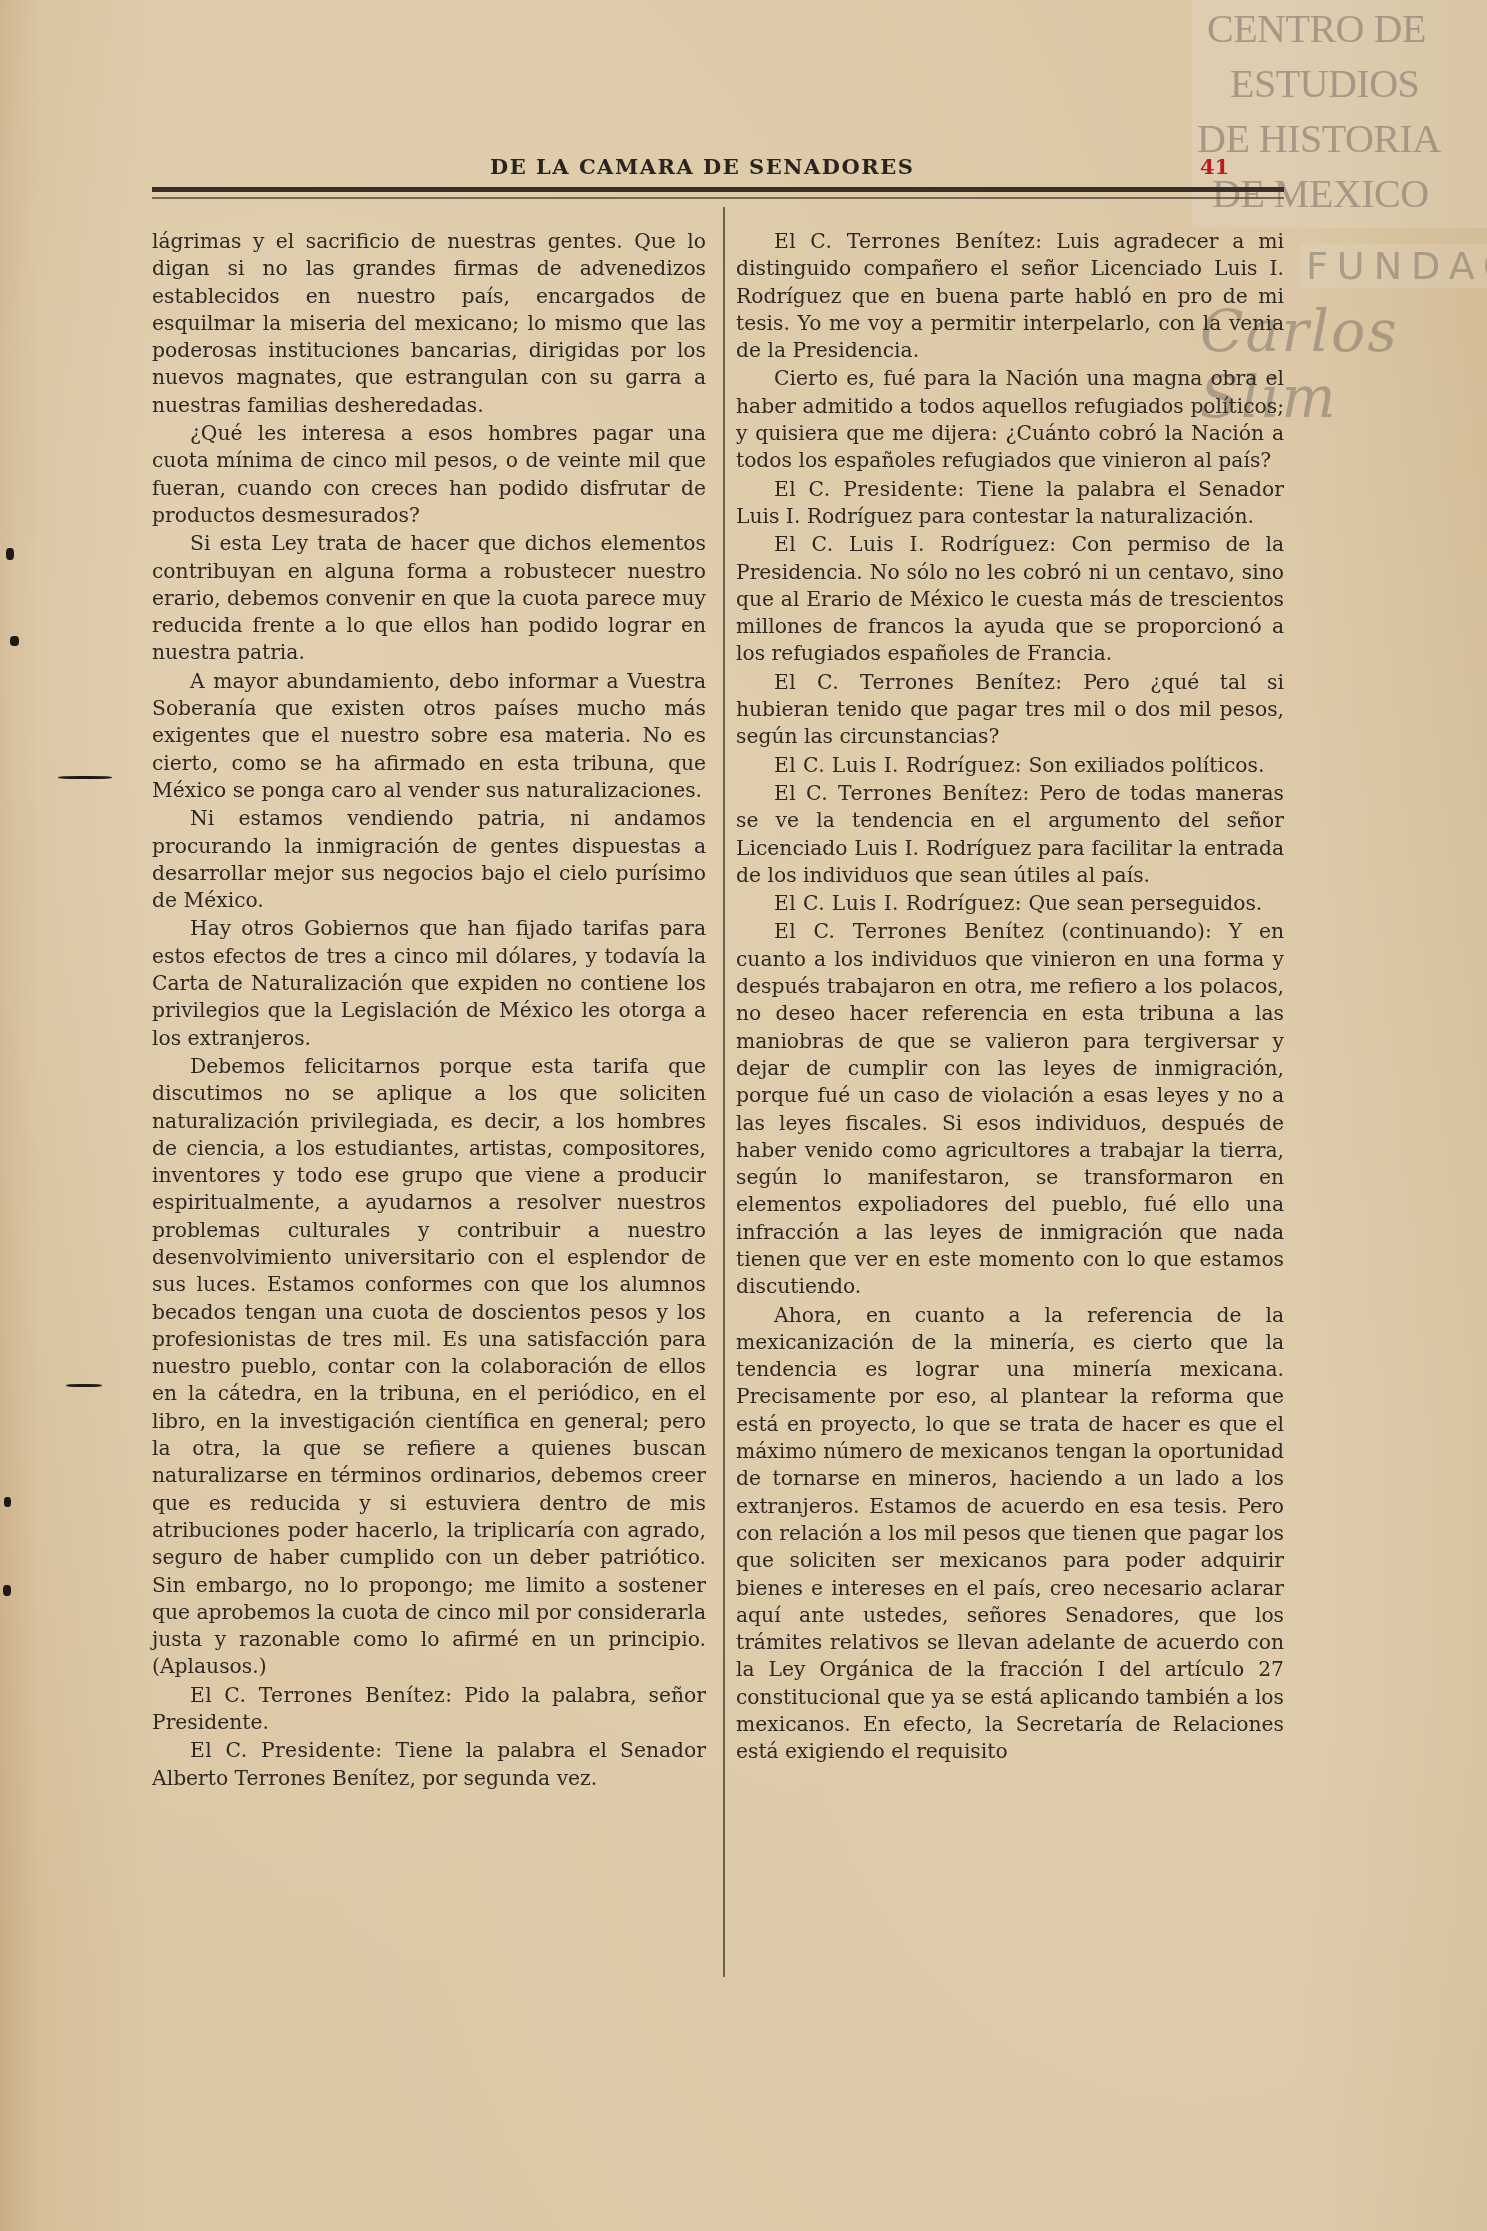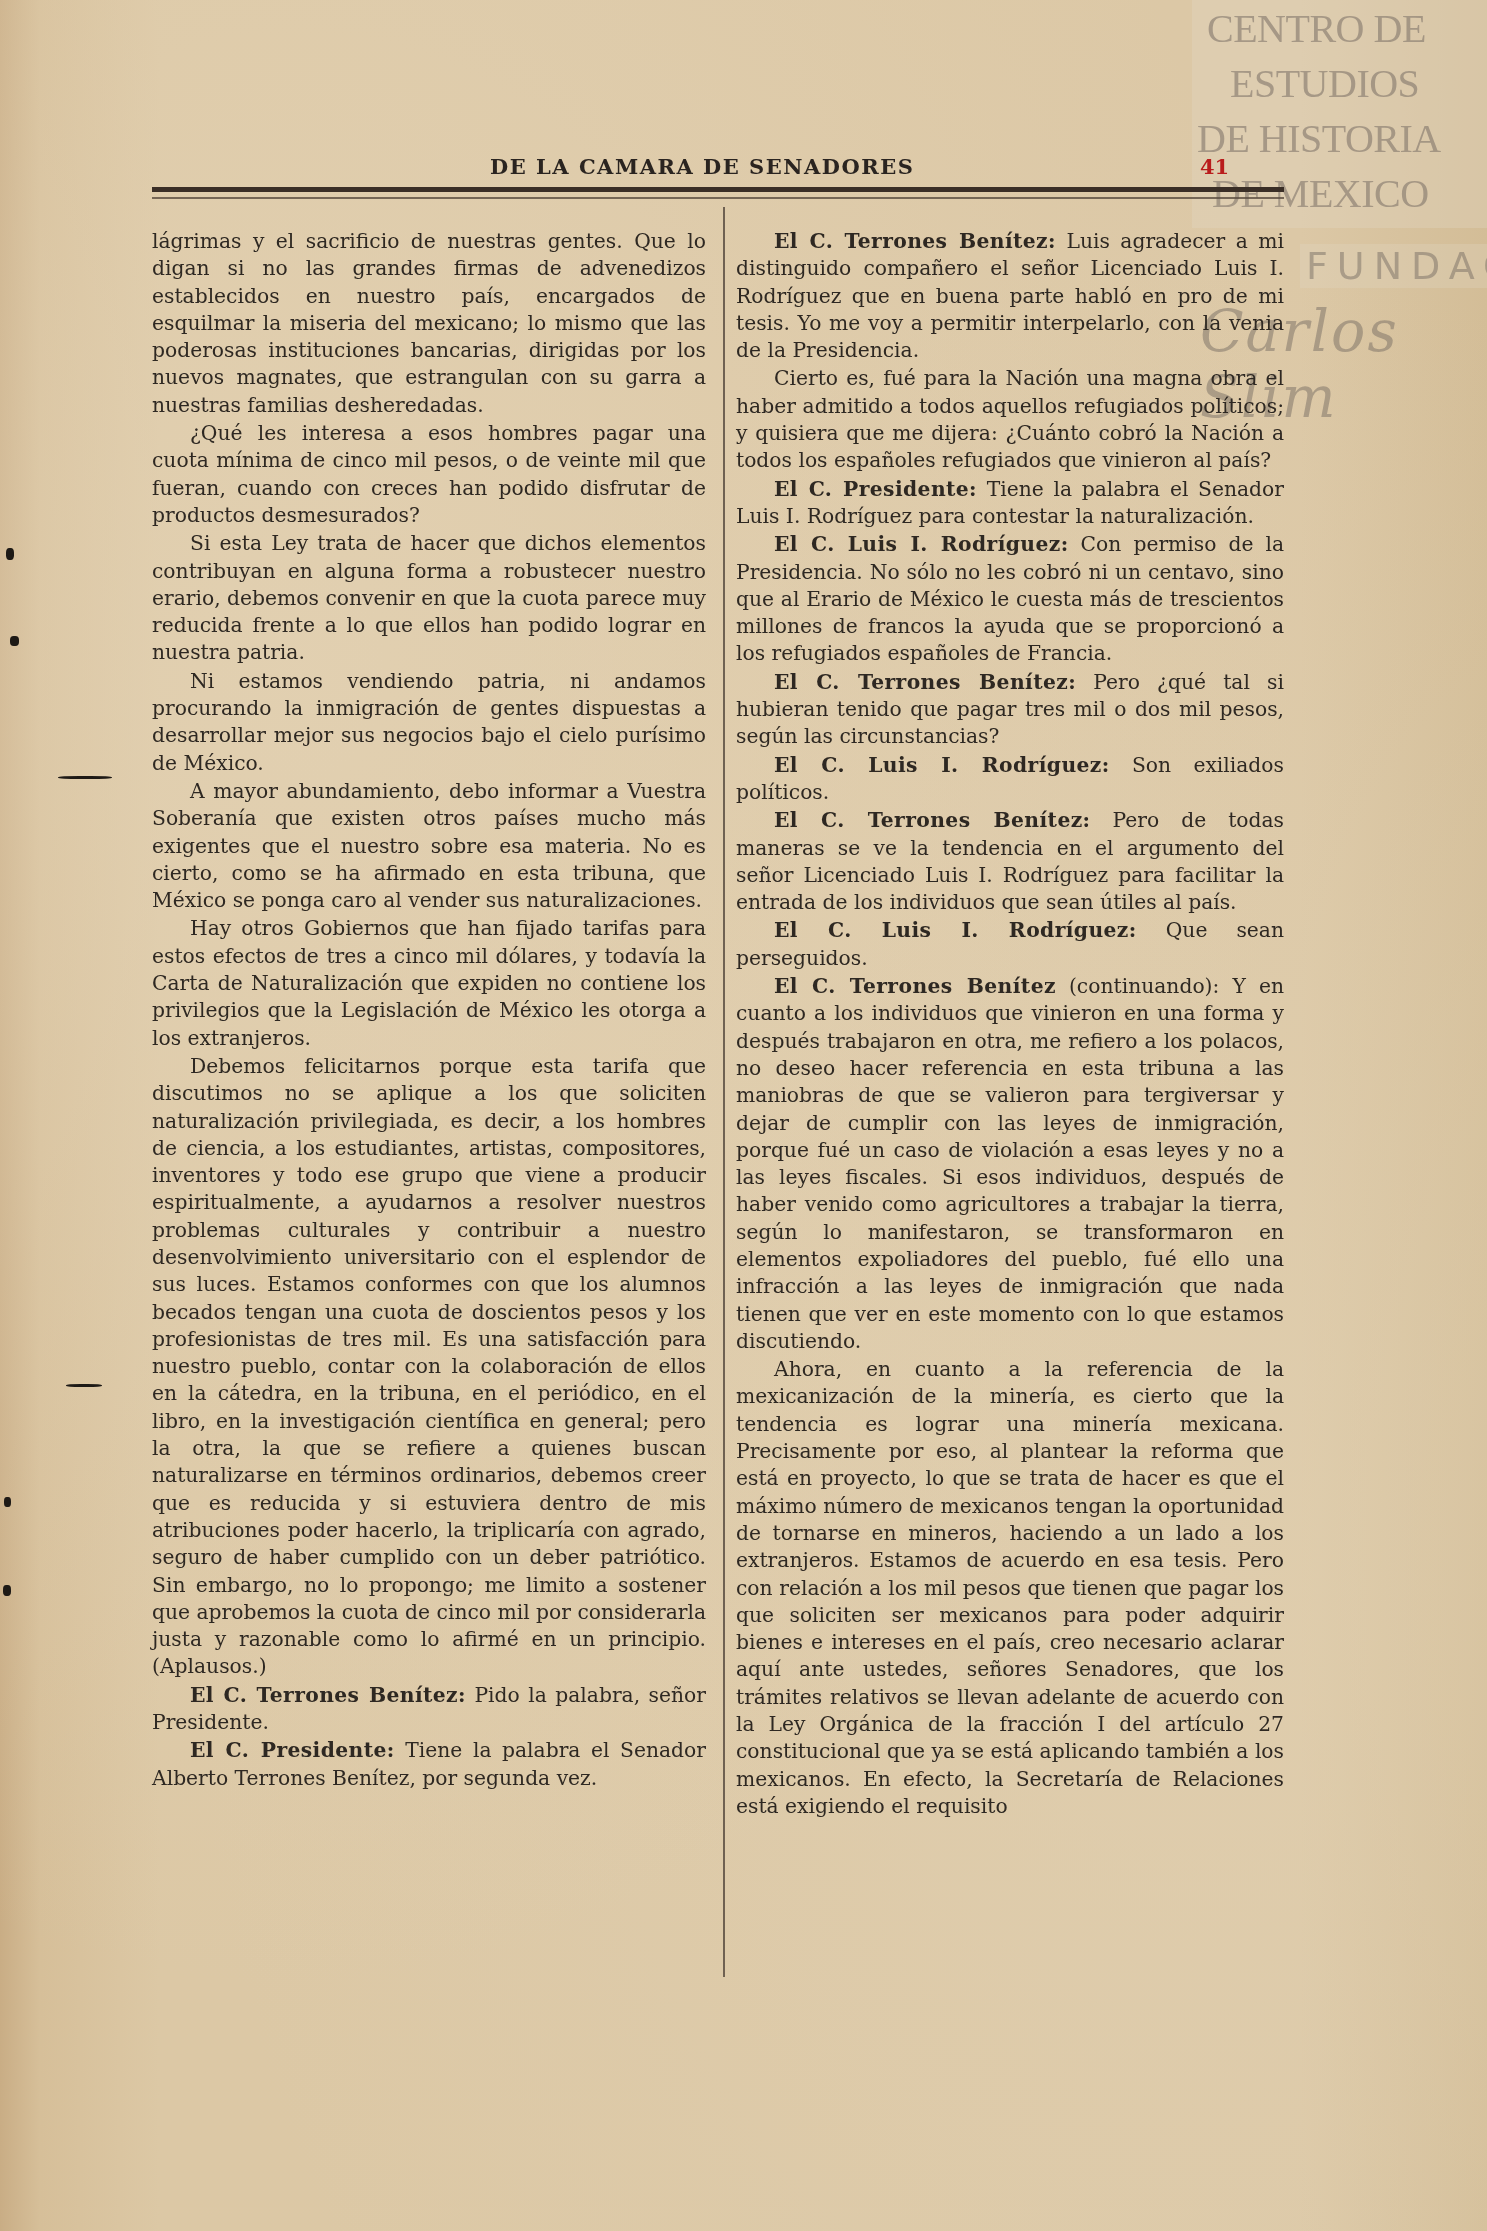--- a/index.html
+++ b/index.html
@@ -37,21 +37,21 @@
   }
   .column {
     position: absolute; top: 228px;
     font-size: 20.3px; line-height: 27.3px;
     text-align: justify; hyphens: manual;
   }
   .col-left { left: 152px; width: 554px; }
   .col-right { left: 736px; width: 548px; }
   .column p { margin: 0 0 1px 0; text-indent: 38px; }
   .column p.cont { text-indent: 0; }
-  .speaker { font-weight: bold; letter-spacing: 0.4px; }
+  .speaker { font-weight: normal; letter-spacing: 0.4px; }
   .watermark {
     position: absolute; left: 1192px; top: 0; width: 295px; height: 228px;
     background: rgba(226,214,196,0.35);
   }
   .wm-line {
     position: absolute; font-family: "Liberation Serif", serif; color: rgba(120,110,100,0.55);
     font-size: 40px; letter-spacing: -0.5px; white-space: nowrap;
   }
   .wm1 { left: 1207px; top: 5px; text-align: right; }
   .wm2 { left: 1230px; top: 60px; }
@@ -92,22 +92,22 @@
 <div class="stain" style="left:10px;top:636px;width:9px;height:10px;"></div>
 <div class="stain" style="left:58px;top:776px;width:54px;height:3px;"></div>
 <div class="stain" style="left:66px;top:1384px;width:36px;height:3px;"></div>
 <div class="stain" style="left:4px;top:1497px;width:7px;height:10px;"></div>
 <div class="stain" style="left:3px;top:1585px;width:8px;height:11px;"></div>
 
 <div class="column col-left">
   <p class="cont"><span>lágrimas y el sacrificio de nuestras gentes. Que lo digan si no las grandes firmas de advenedizos establecidos en nuestro país, encargados de esquilmar la miseria del mexicano; lo mismo que las poderosas instituciones bancarias, dirigidas por los nuevos magnates, que estrangulan con su garra a nuestras familias desheredadas.</span></p>
   <p><span>¿Qué les interesa a esos hombres pagar una cuota mínima de cinco mil pesos, o de veinte mil que fueran, cuando con creces han podido disfrutar de productos desmesurados?</span></p>
   <p><span>Si esta Ley trata de hacer que dichos elementos contribuyan en alguna forma a robustecer nuestro erario, debemos convenir en que la cuota parece muy reducida frente a lo que ellos han podido lograr en nuestra patria.</span></p>
+  <p><span>A mayor abundamiento, debo informar a Vuestra Soberanía que existen otros países mucho más exigentes que el nuestro sobre esa materia. No es cierto, como se ha afirmado en esta tribuna, que México se ponga caro al vender sus naturalizaciones.</span></p>
   <p><span>Ni estamos vendiendo patria, ni andamos procurando la inmigración de gentes dispuestas a desarrollar mejor sus negocios bajo el cielo purísimo de México.</span></p>
-  <p><span>A mayor abundamiento, debo informar a Vuestra Soberanía que existen otros países mucho más exigentes que el nuestro sobre esa materia. No es cierto, como se ha afirmado en esta tribuna, que México se ponga caro al vender sus naturalizaciones.</span></p>
   <p><span>Hay otros Gobiernos que han fijado tarifas para estos efectos de tres a cinco mil dólares, y todavía la Carta de Naturalización que expiden no contiene los privilegios que la Legislación de México les otorga a los extranjeros.</span></p>
   <p><span>Debemos felicitarnos porque esta tarifa que discutimos no se aplique a los que soliciten naturalización privilegiada, es decir, a los hombres de ciencia, a los estudiantes, artistas, compositores, inventores y todo ese grupo que viene a producir espiritualmente, a ayudarnos a resolver nuestros problemas culturales y contribuir a nuestro desenvolvimiento universitario con el esplendor de sus luces. Estamos conformes con que los alumnos becados tengan una cuota de doscientos pesos y los profesionistas de tres mil. Es una satisfacción para nuestro pueblo, contar con la colaboración de ellos en la cátedra, en la tribuna, en el periódico, en el libro, en la investigación científica en general; pero la otra, la que se refiere a quienes buscan naturalizarse en términos ordinarios, debemos creer que es reducida y si estuviera dentro de mis atribuciones poder hacerlo, la triplicaría con agrado, seguro de haber cumplido con un deber patriótico. Sin embargo, no lo propongo; me limito a sostener que aprobemos la cuota de cinco mil por considerarla justa y razonable como lo afirmé en un principio. (Aplausos.)</span></p>
   <p><span class="speaker">El C. Terrones Benítez:</span> <span>Pido la palabra, señor Presidente.</span></p>
   <p><span class="speaker">El C. Presidente:</span> <span>Tiene la palabra el Senador Alberto Terrones Benítez, por segunda vez.</span></p>
 </div>
 
 <div class="column col-right">
   <p><span class="speaker">El C. Terrones Benítez:</span> <span>Luis agradecer a mi distinguido compañero el señor Licenciado Luis I. Rodríguez que en buena parte habló en pro de mi tesis. Yo me voy a permitir interpelarlo, con la venia de la Presidencia.</span></p>
   <p><span>Cierto es, fué para la Nación una magna obra el haber admitido a todos aquellos refugiados políticos; y quisiera que me dijera: ¿Cuánto cobró la Nación a todos los españoles refugiados que vinieron al país?</span></p>
   <p><span class="speaker">El C. Presidente:</span> <span>Tiene la palabra el Senador Luis I. Rodríguez para contestar la naturalización.</span></p>

